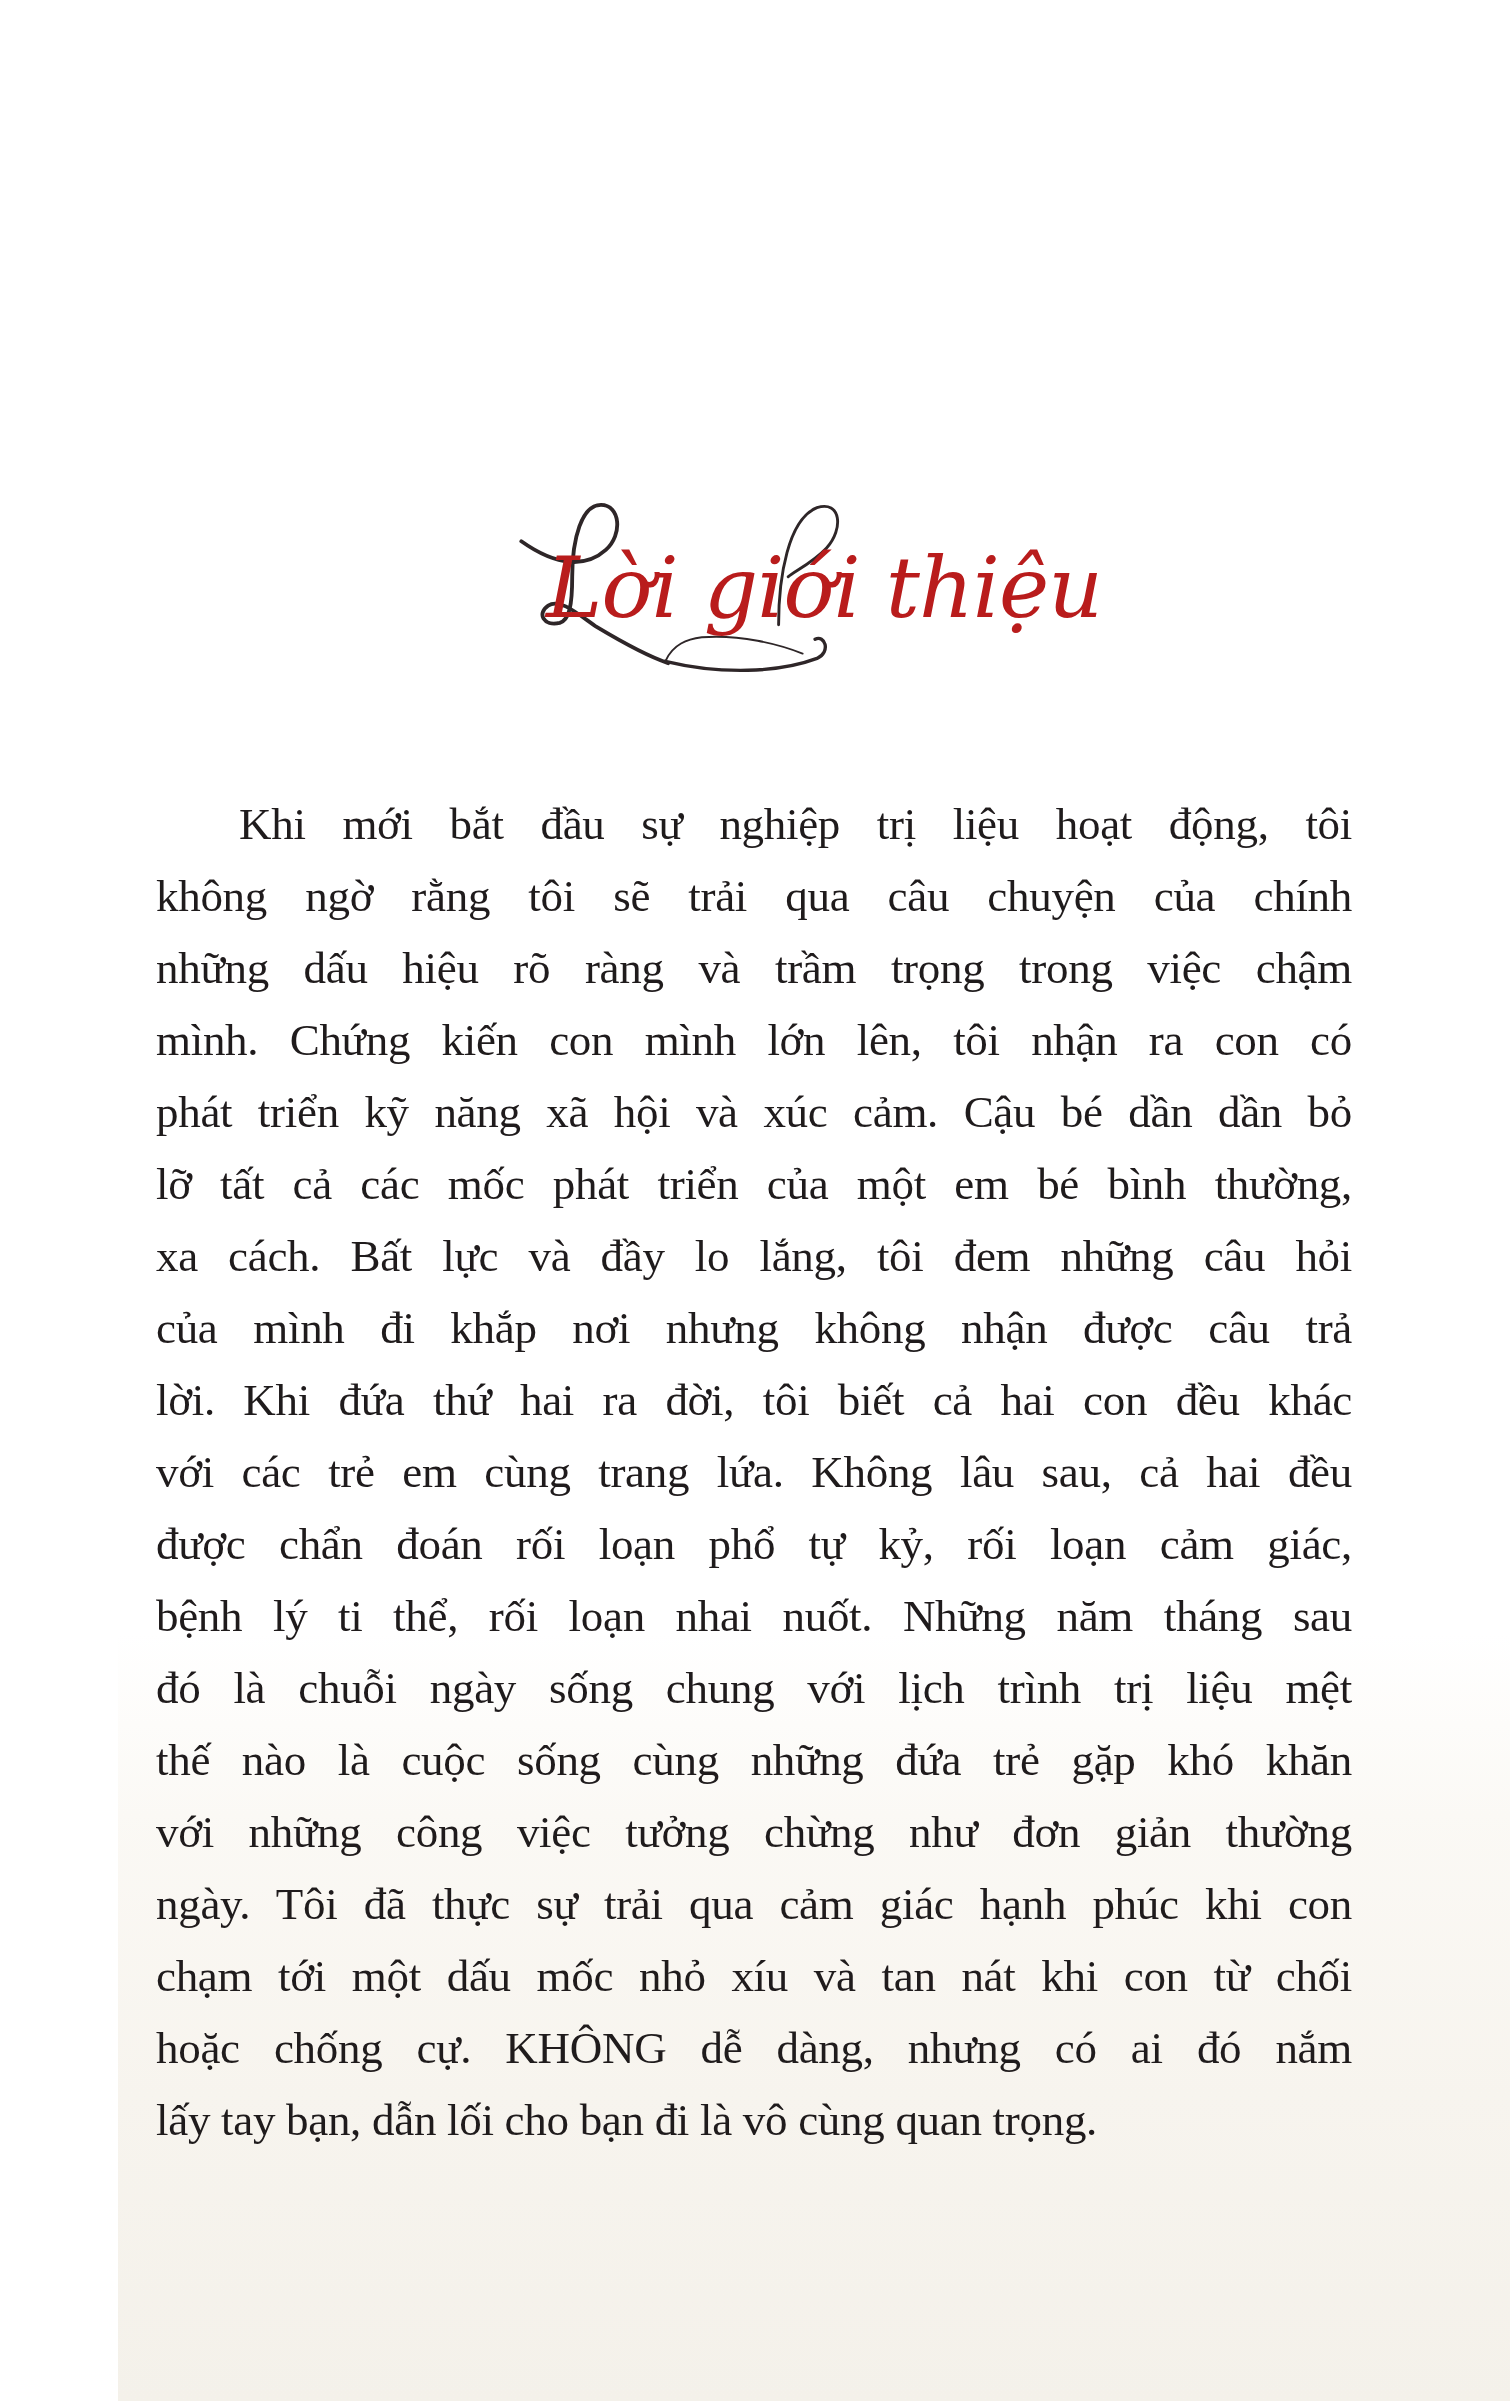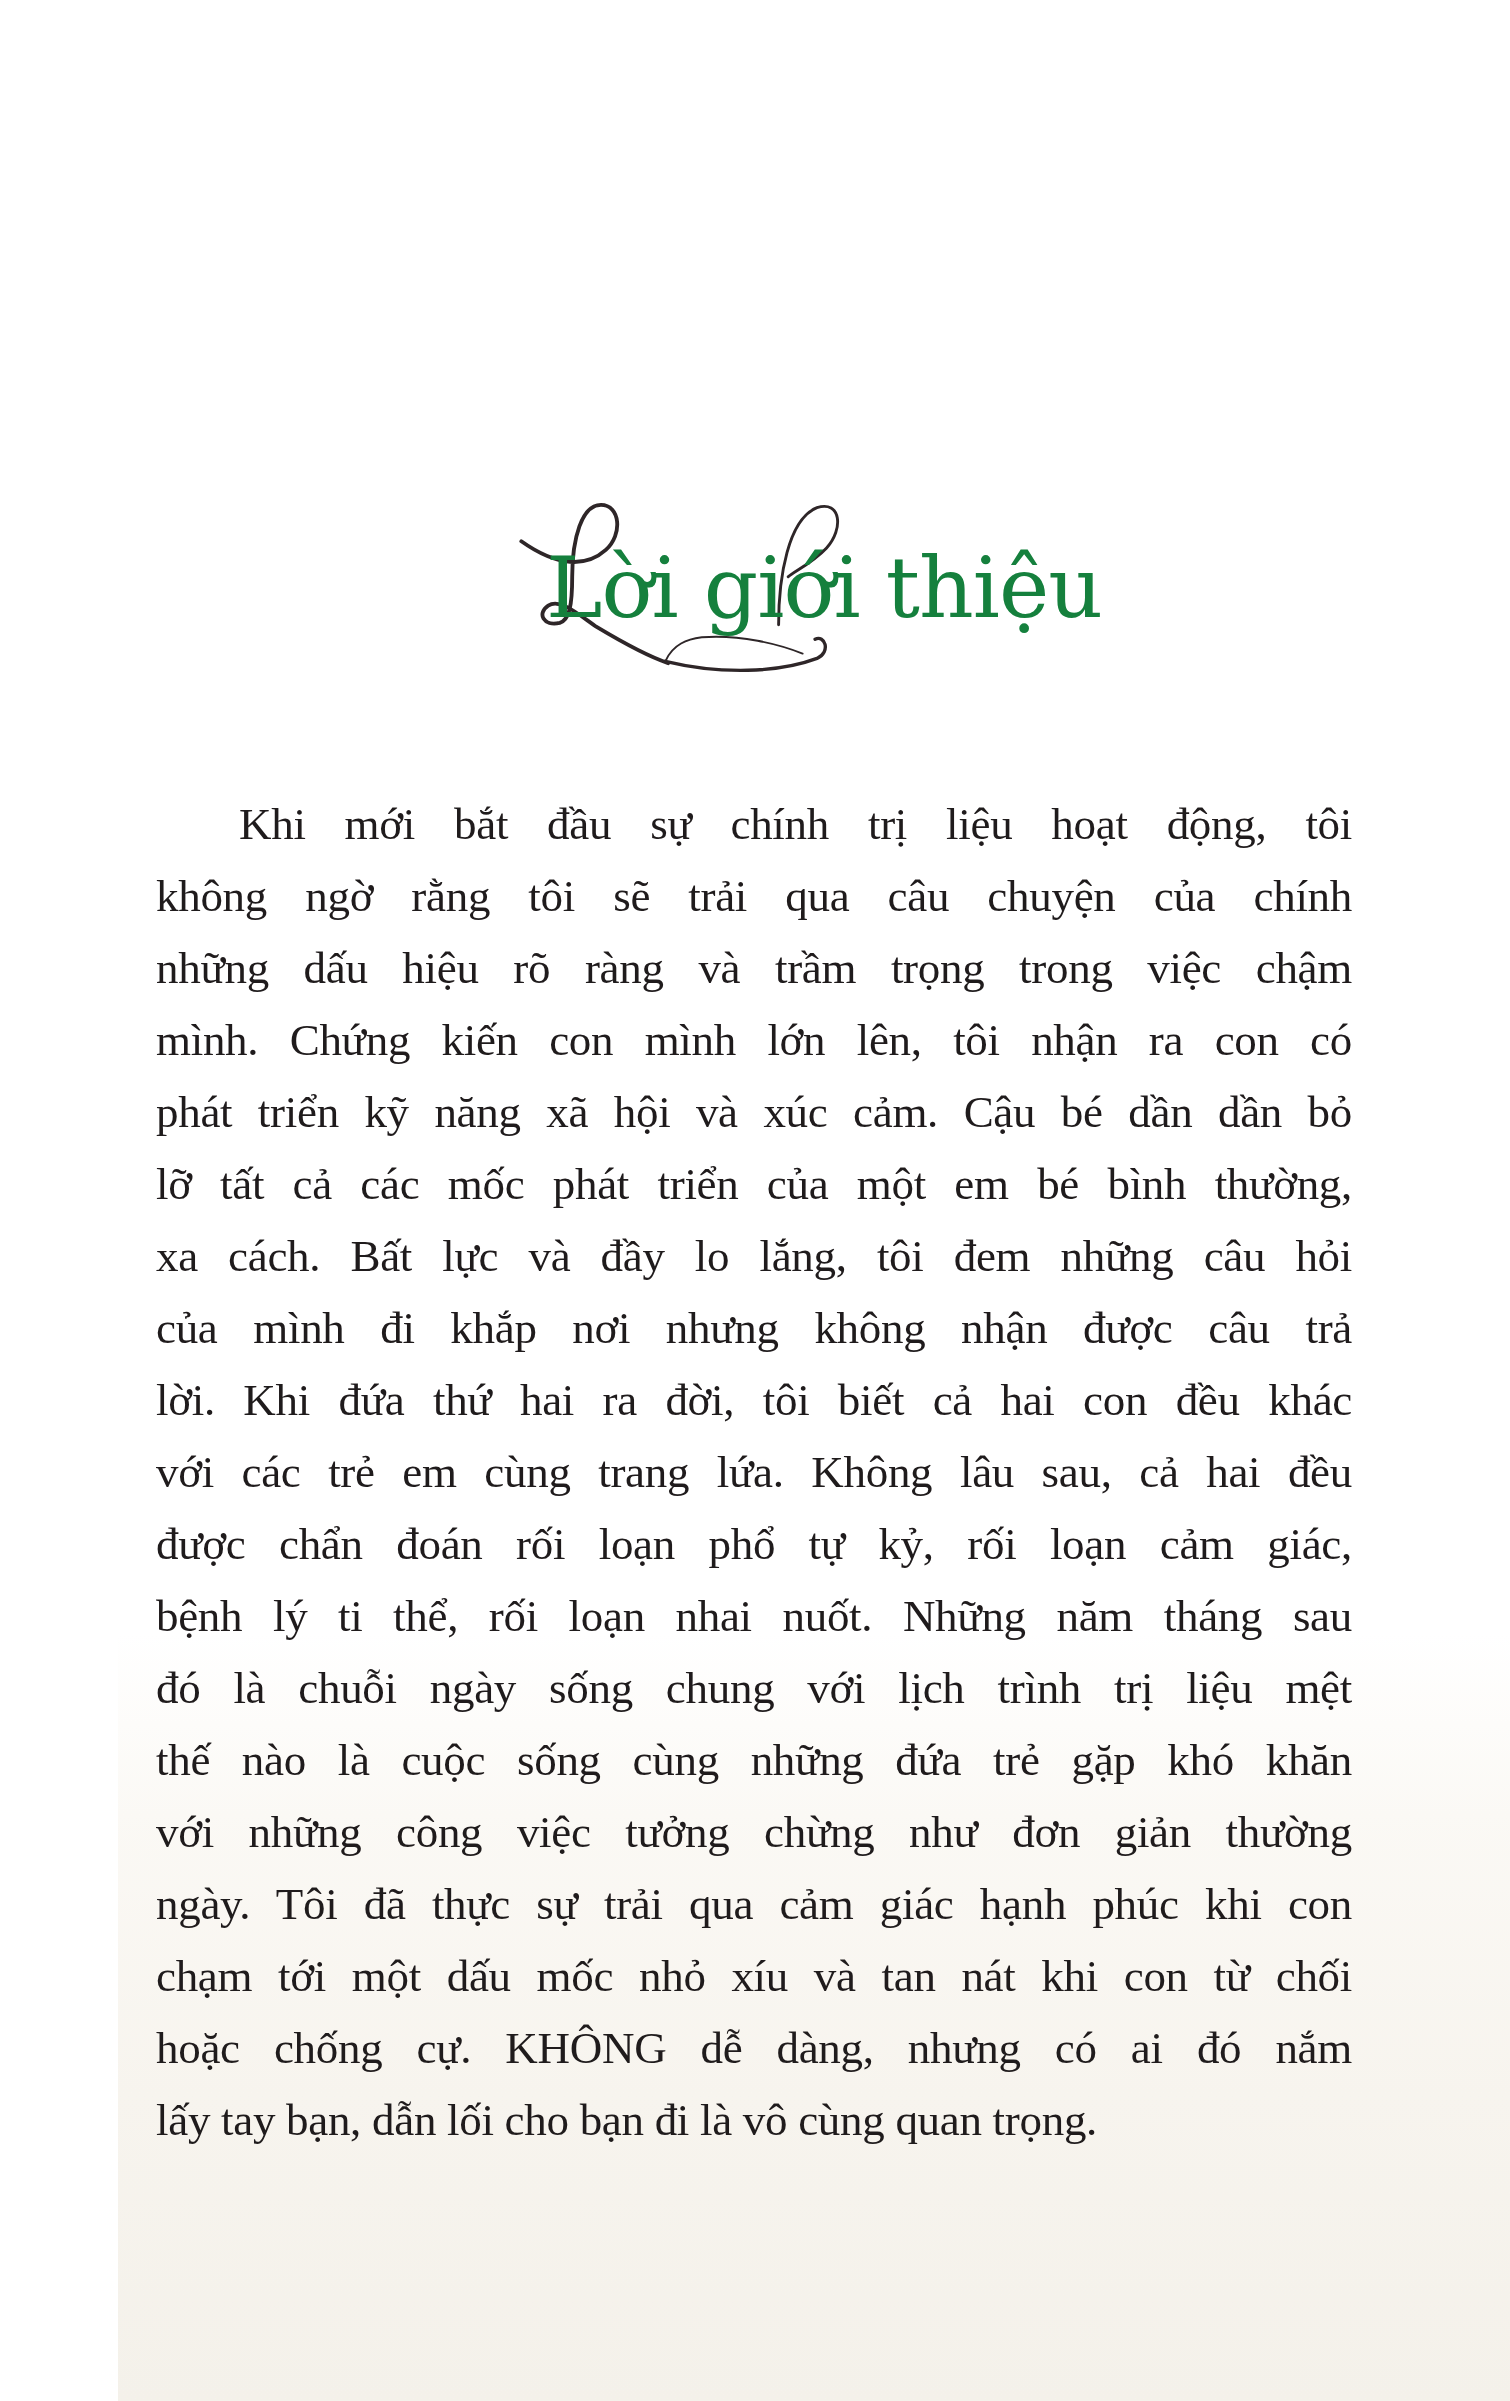--- a/index.html
+++ b/index.html
@@ -41,23 +41,24 @@
     .title-wrap svg {
       position: absolute;
       left: 0;
       top: 0;
     }
     .title-text {
       position: absolute;
       left: 46px;
       top: 38px;
       font-family: "DejaVu Serif", "Liberation Serif", serif;
+      font-style: italic;
       font-size: 85px;
       letter-spacing: -1px;
-      color: #15803d;
+      color: #b91c1c;
       white-space: nowrap;
     }
     .body-text {
       position: absolute;
       left: 156px;
       top: 788px;
       width: 1196px;
     }
     .line {
       display: block;
@@ -90,21 +91,21 @@
 
     <path d="M172 168 C 230 182, 290 180, 330 165 C 345 158, 338 140, 328 145" fill="none" stroke="#2e2628" stroke-width="3.5" stroke-linecap="round"></path>
     <path d="M172 168 C 180 150, 195 145, 210 143 C 250 140, 290 150, 315 160" fill="none" stroke="#2e2628" stroke-width="2" stroke-linecap="round"></path>
 
     <path d="M290 130 C 290 80, 300 20, 330 8 C 355 0, 358 30, 340 50 C 325 66, 305 75, 300 80" fill="none" stroke="#2e2628" stroke-width="3" stroke-linecap="round"></path>
   </svg>
   <span class="title-text">Lời giới thiệu</span>
 </div>
 
 <div class="body-text">
-  <span class="line indent">Khi mới bắt đầu sự chính trị liệu hoạt động, tôi</span>
+  <span class="line indent">Khi mới bắt đầu sự nghiệp trị liệu hoạt động, tôi</span>
   <span class="line">không ngờ rằng tôi sẽ trải qua câu chuyện của chính</span>
   <span class="line">những dấu hiệu rõ ràng và trầm trọng trong việc chậm</span>
   <span class="line">mình. Chứng kiến con mình lớn lên, tôi nhận ra con có</span>
   <span class="line">phát triển kỹ năng xã hội và xúc cảm. Cậu bé dần dần bỏ</span>
   <span class="line">lỡ tất cả các mốc phát triển của một em bé bình thường,</span>
   <span class="line">xa cách. Bất lực và đầy lo lắng, tôi đem những câu hỏi</span>
   <span class="line">của mình đi khắp nơi nhưng không nhận được câu trả</span>
   <span class="line">lời. Khi đứa thứ hai ra đời, tôi biết cả hai con đều khác</span>
   <span class="line">với các trẻ em cùng trang lứa. Không lâu sau, cả hai đều</span>
   <span class="line">được chẩn đoán rối loạn phổ tự kỷ, rối loạn cảm giác,</span>

